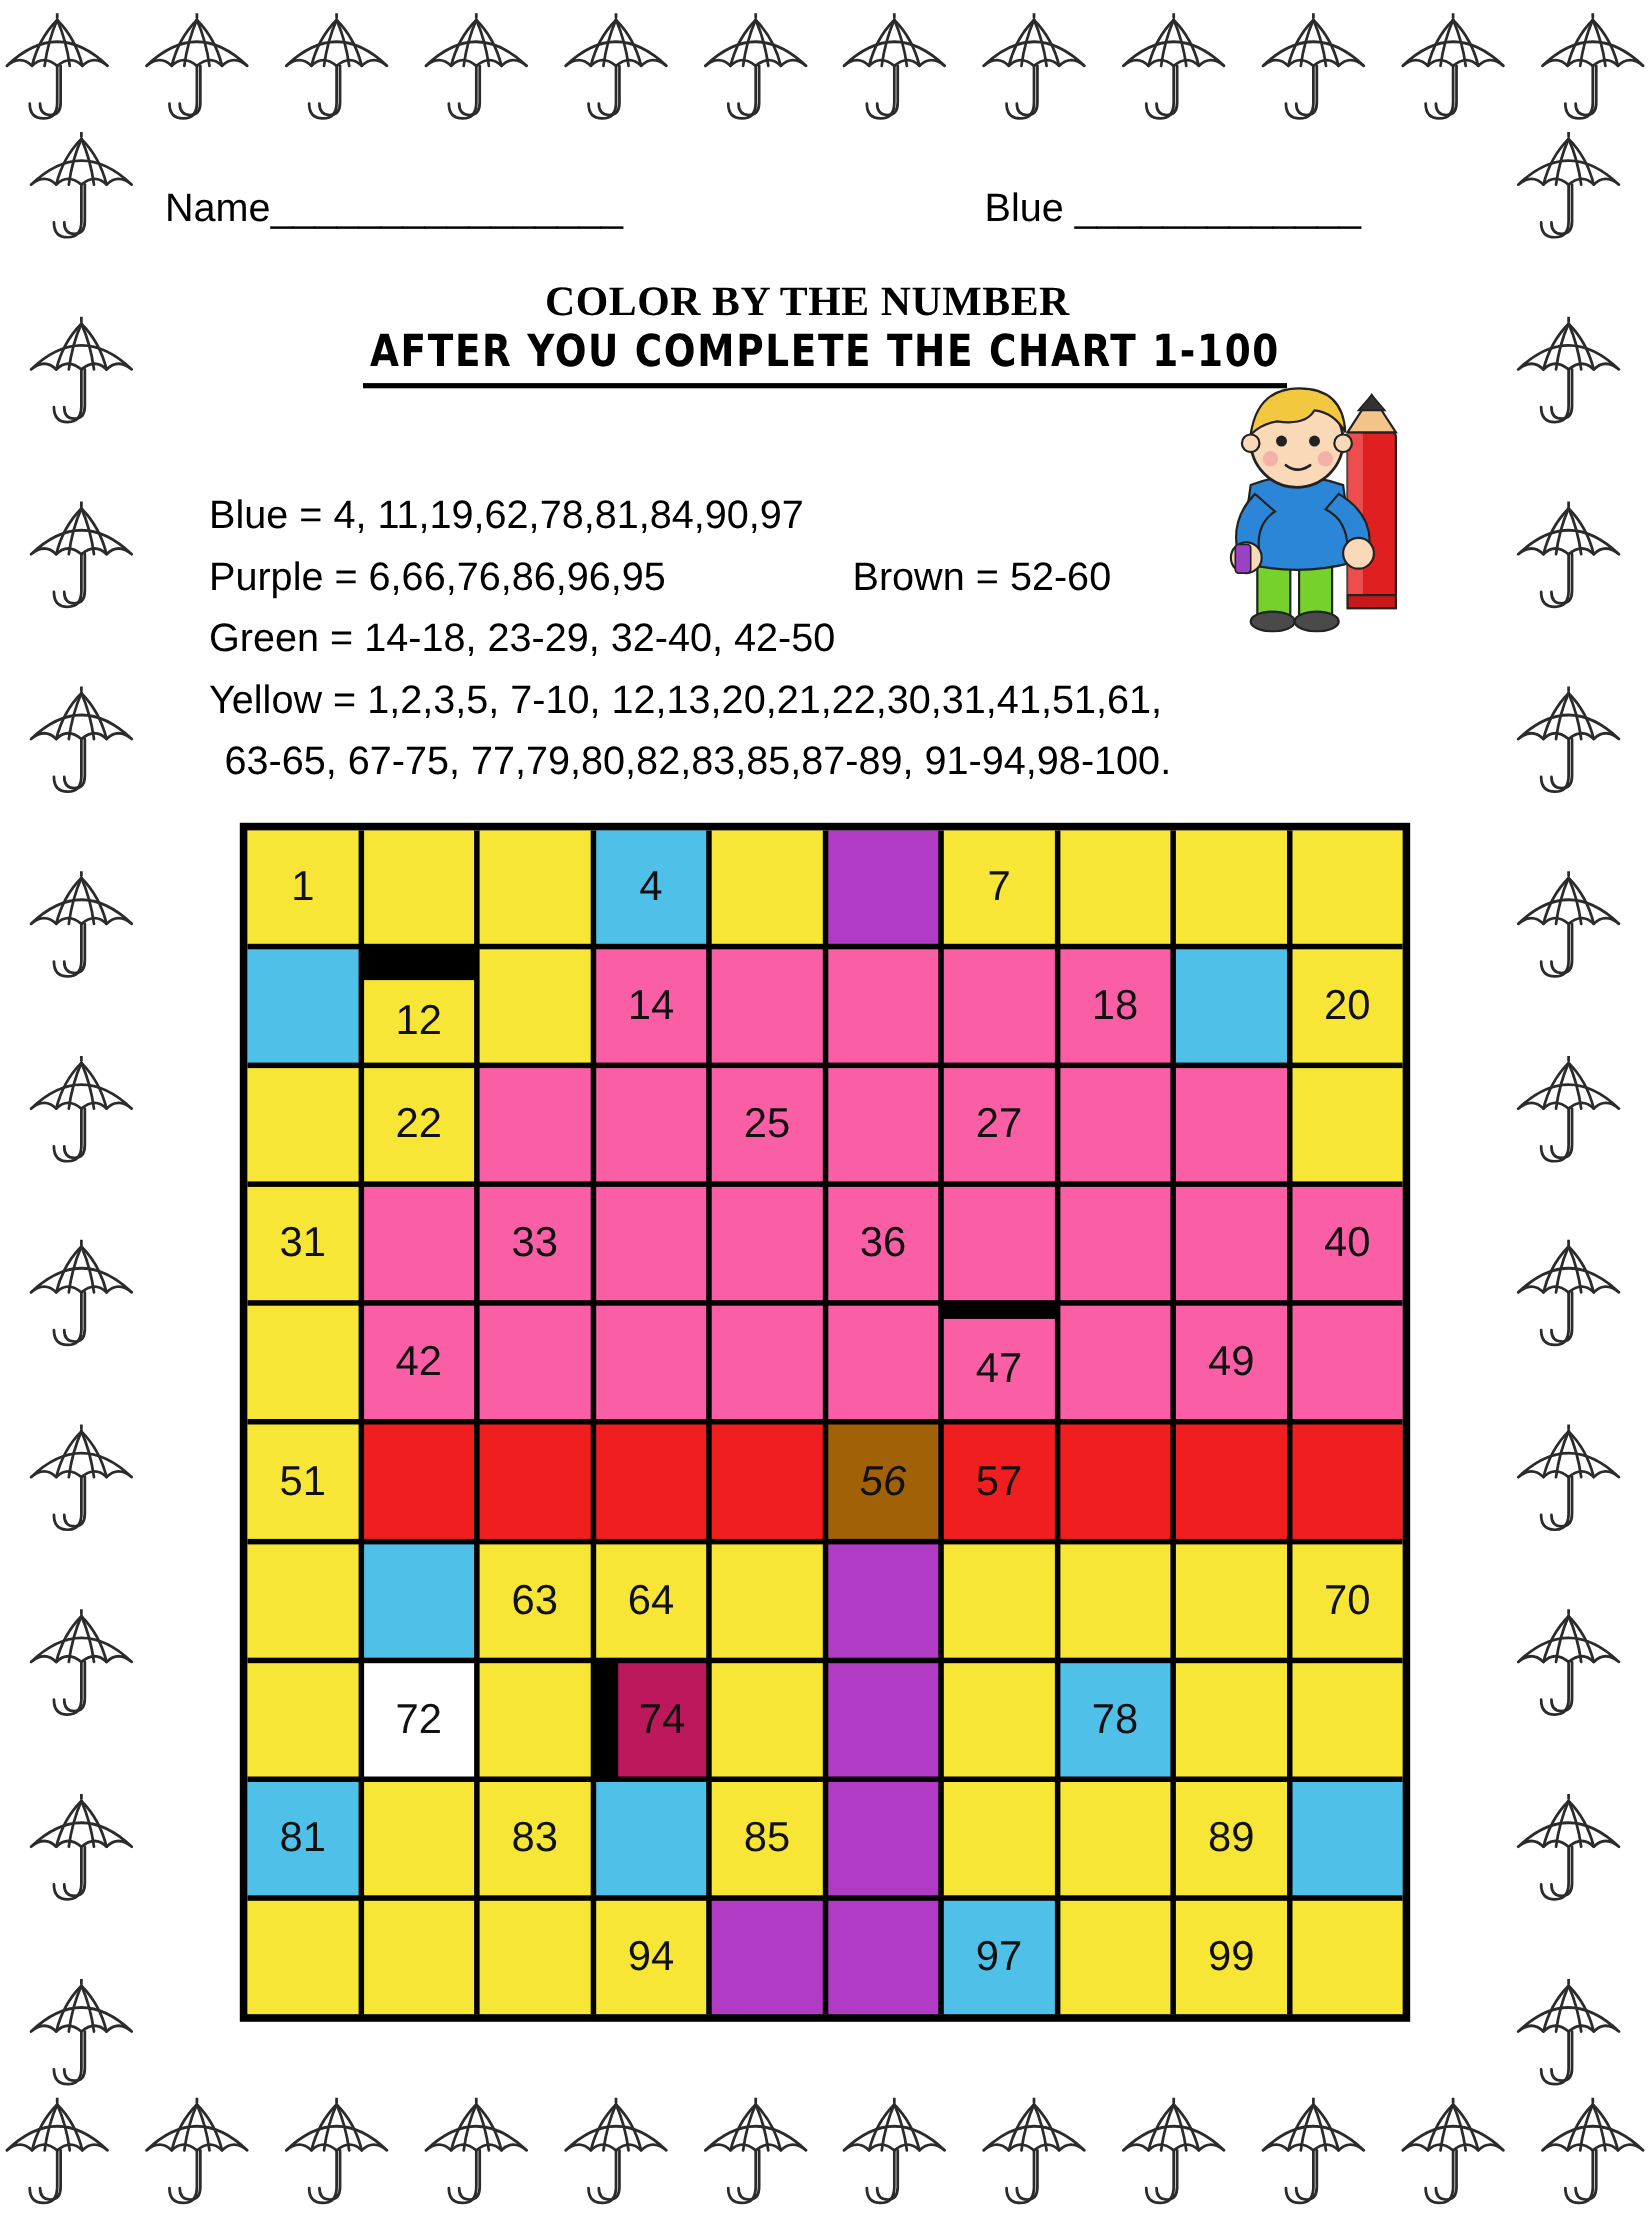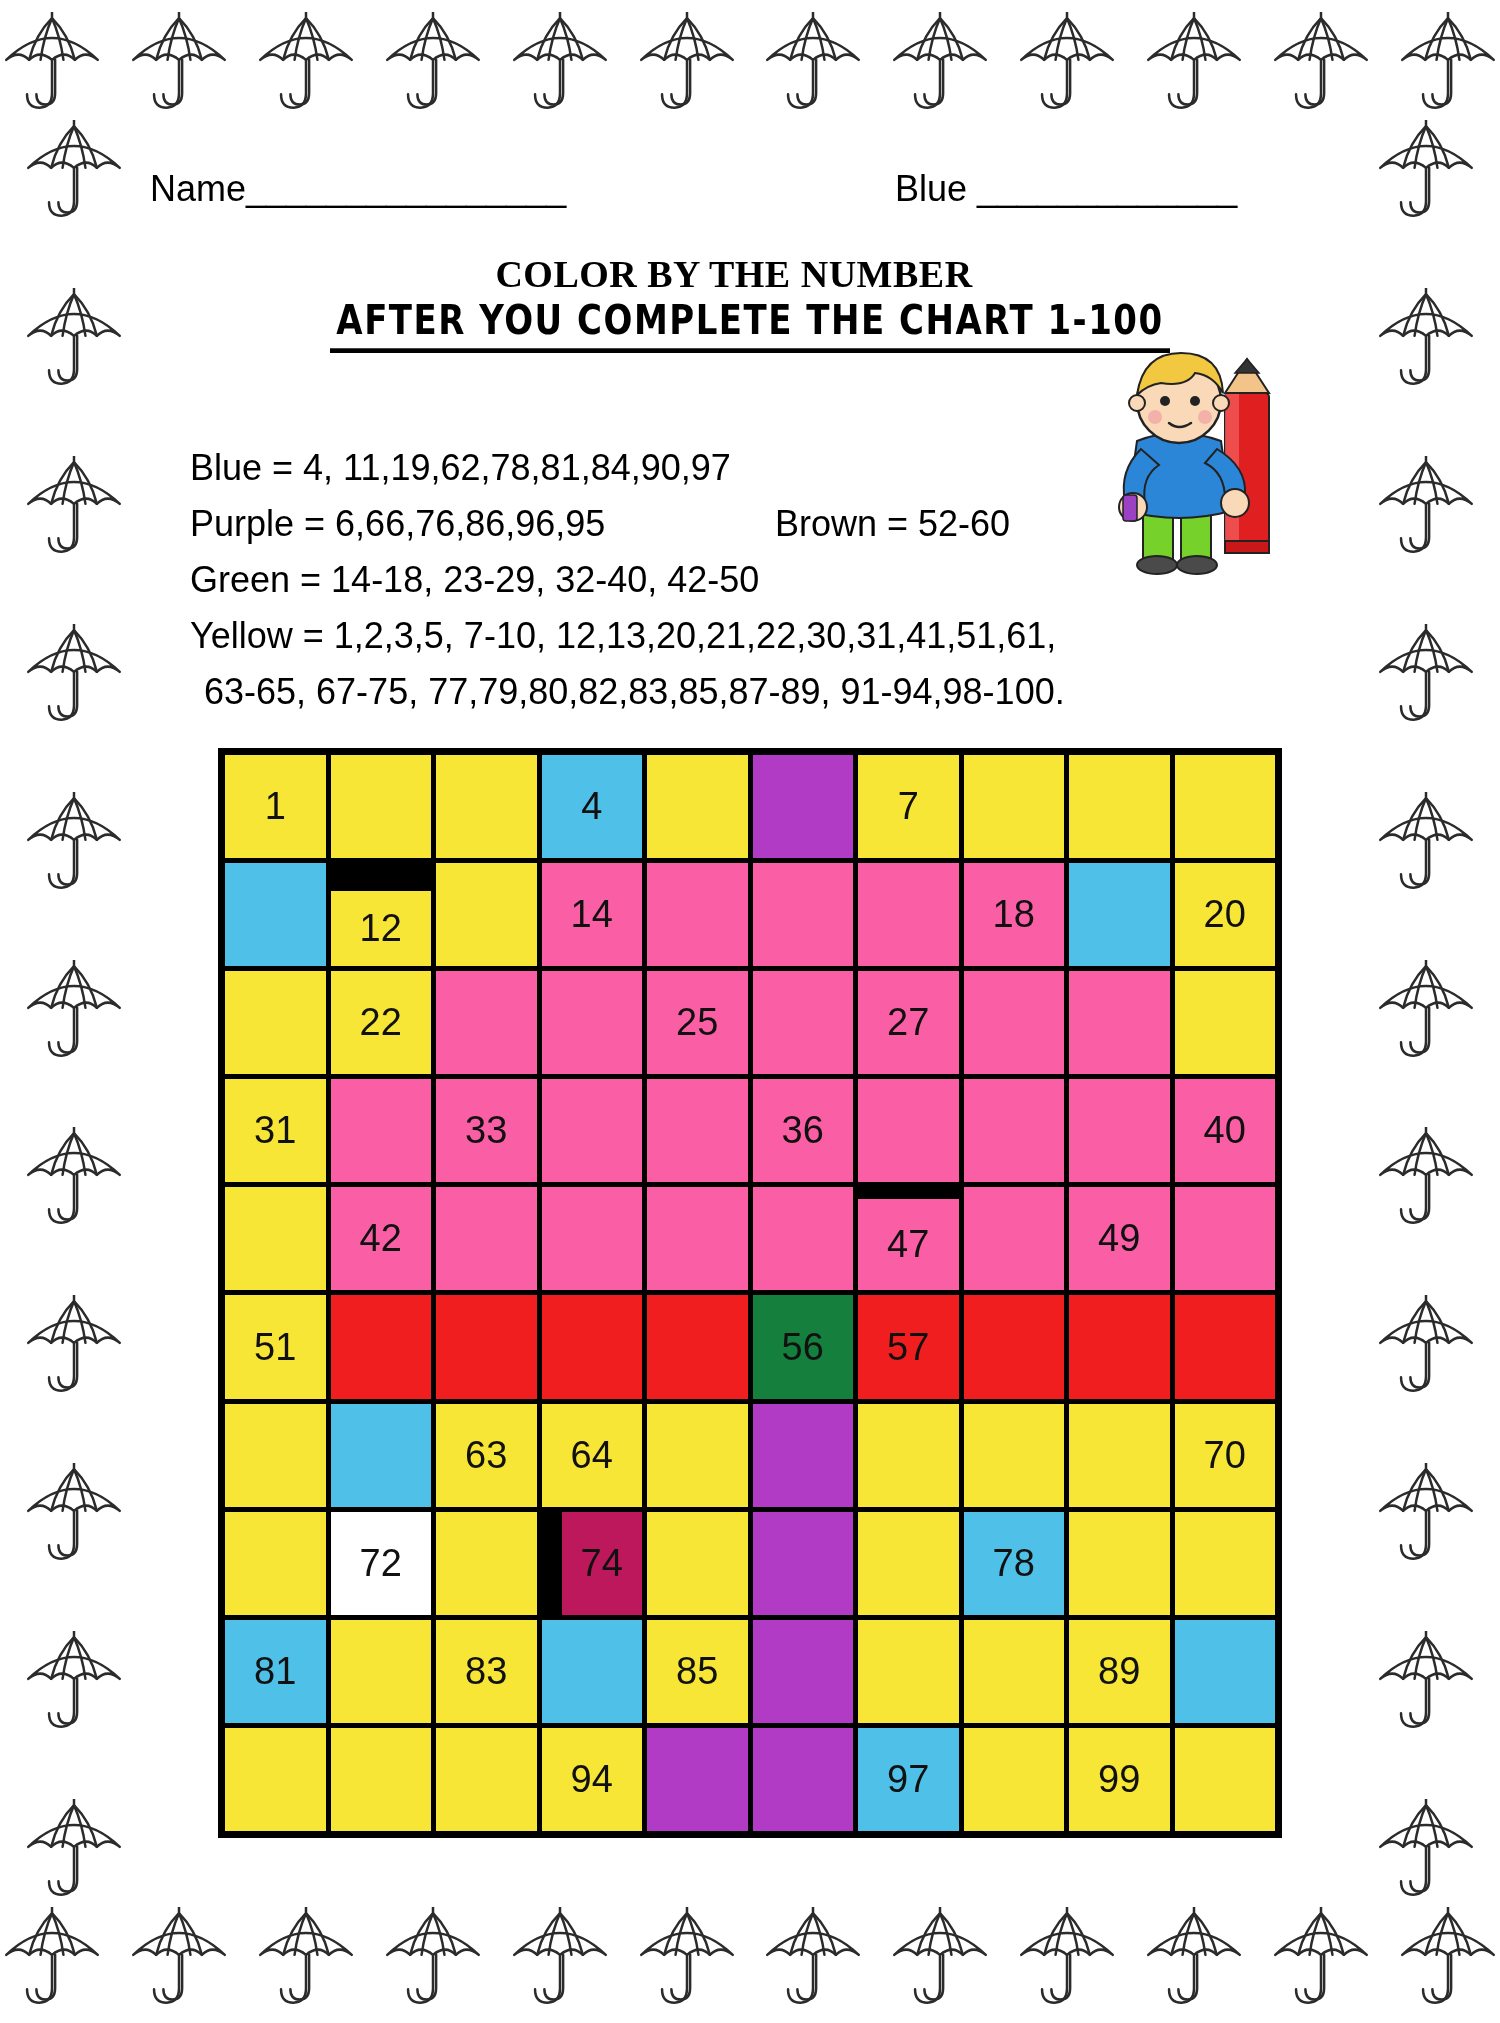--- a/index.html
+++ b/index.html
@@ -1025,21 +1025,21 @@
         </div>
         <div class="cell" style="background: rgb(240, 30, 30);">
           <span></span>
         </div>
         <div class="cell" style="background: rgb(240, 30, 30);">
           <span></span>
         </div>
         <div class="cell" style="background: rgb(240, 30, 30);">
           <span></span>
         </div>
-        <div class="cell" style="background: #15803d;">
+        <div class="cell" style="background: #a16207; font-style: italic;">
           <span>56</span>
         </div>
         <div class="cell" style="background: rgb(240, 30, 30);">
           <span>57</span>
         </div>
         <div class="cell" style="background: rgb(240, 30, 30);">
           <span></span>
         </div>
         <div class="cell" style="background: rgb(240, 30, 30);">
           <span></span>

